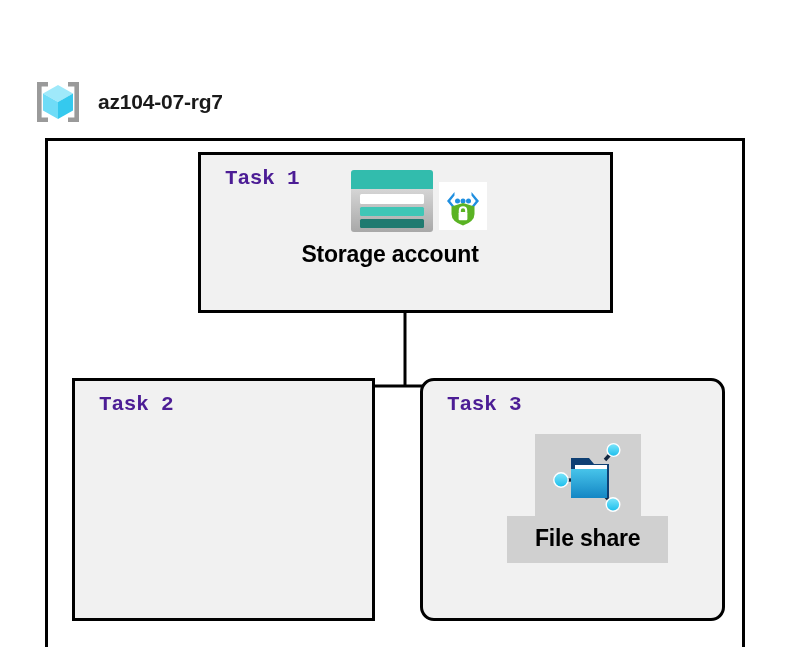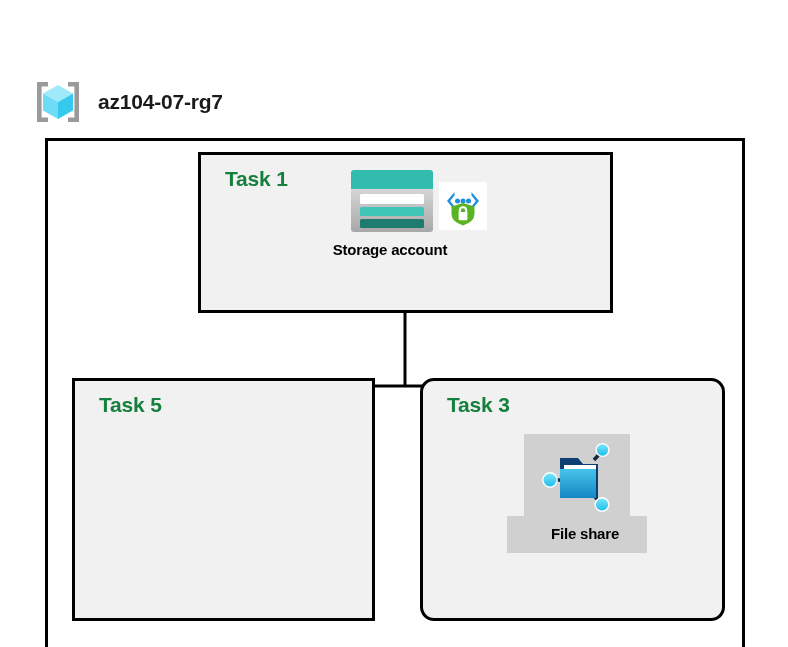--- a/index.html
+++ b/index.html
@@ -70,34 +70,35 @@
   .task-1 { left: 198px; top: 104px; width: 415px; height: 161px; }
   .task-2 { left:  72px; top: 330px; width: 303px; height: 243px; }
   .task-3 { left: 420px; top: 330px; width: 305px; height: 243px; border-radius: 14px; }
 
   .task-label {
     position: absolute;
     left: 24px;
     top: 12px;
     font-size: 21px;
     font-weight: bold;
-    color: #15803d;
+    color: #4c1d95;
     letter-spacing: -0.2px;
     white-space: nowrap;
+    font-family: Liberation Mono, monospace;
   }
 
   
   .node {
     position: absolute;
     display: flex;
     flex-direction: column;
     align-items: center;
   }
   .node-caption {
-    font-size: 15px;
+    font-size: 23px;
     font-weight: bold;
     color: #000000;
     white-space: nowrap;
     letter-spacing: -0.2px;
   }
 
   
   .node-storage {
     left: 293px;
     top: 122px;
@@ -126,21 +127,21 @@
   }
   .fileshare-icon-wrap {
     background: #d0d0d0;
     padding: 4px 14px 0 14px;
     display: flex;
     justify-content: center;
   }
   .fileshare-glyph { width: 78px; height: 78px; display: block; }
   .fileshare-caption-wrap {
     background: #d0d0d0;
-    padding: 9px 28px 11px 44px;
+    padding: 9px 28px 11px 28px;
     display: flex;
     justify-content: center;
   }
 
   
   .connector-svg {
     position: absolute;
     left: 0; top: 0;
     width: 788px;
     height: 647px;
@@ -222,21 +223,21 @@
           <path d="M20.8 30.5 L20.8 28.6 Q20.8 25.3 24 25.3 Q27.2 25.3 27.2 28.6 L27.2 30.5" fill="none" stroke="#ffffff" stroke-width="2.1"></path>
 
           <rect x="19.6" y="30" width="8.8" height="8.2" rx="1.2" fill="#ffffff"></rect>
         </svg>
       </span>
     </div>
     <div class="node-caption">Storage account</div>
   </div>
 
   <div class="task-box task-2">
-    <div class="task-label">Task 5</div>
+    <div class="task-label">Task 2</div>
   </div>
 
 
   <div class="task-box task-3">
     <div class="task-label">Task 3</div>
   </div>
 
   <div class="node node-fileshare">
     <div class="fileshare-icon-wrap">
       <span>

